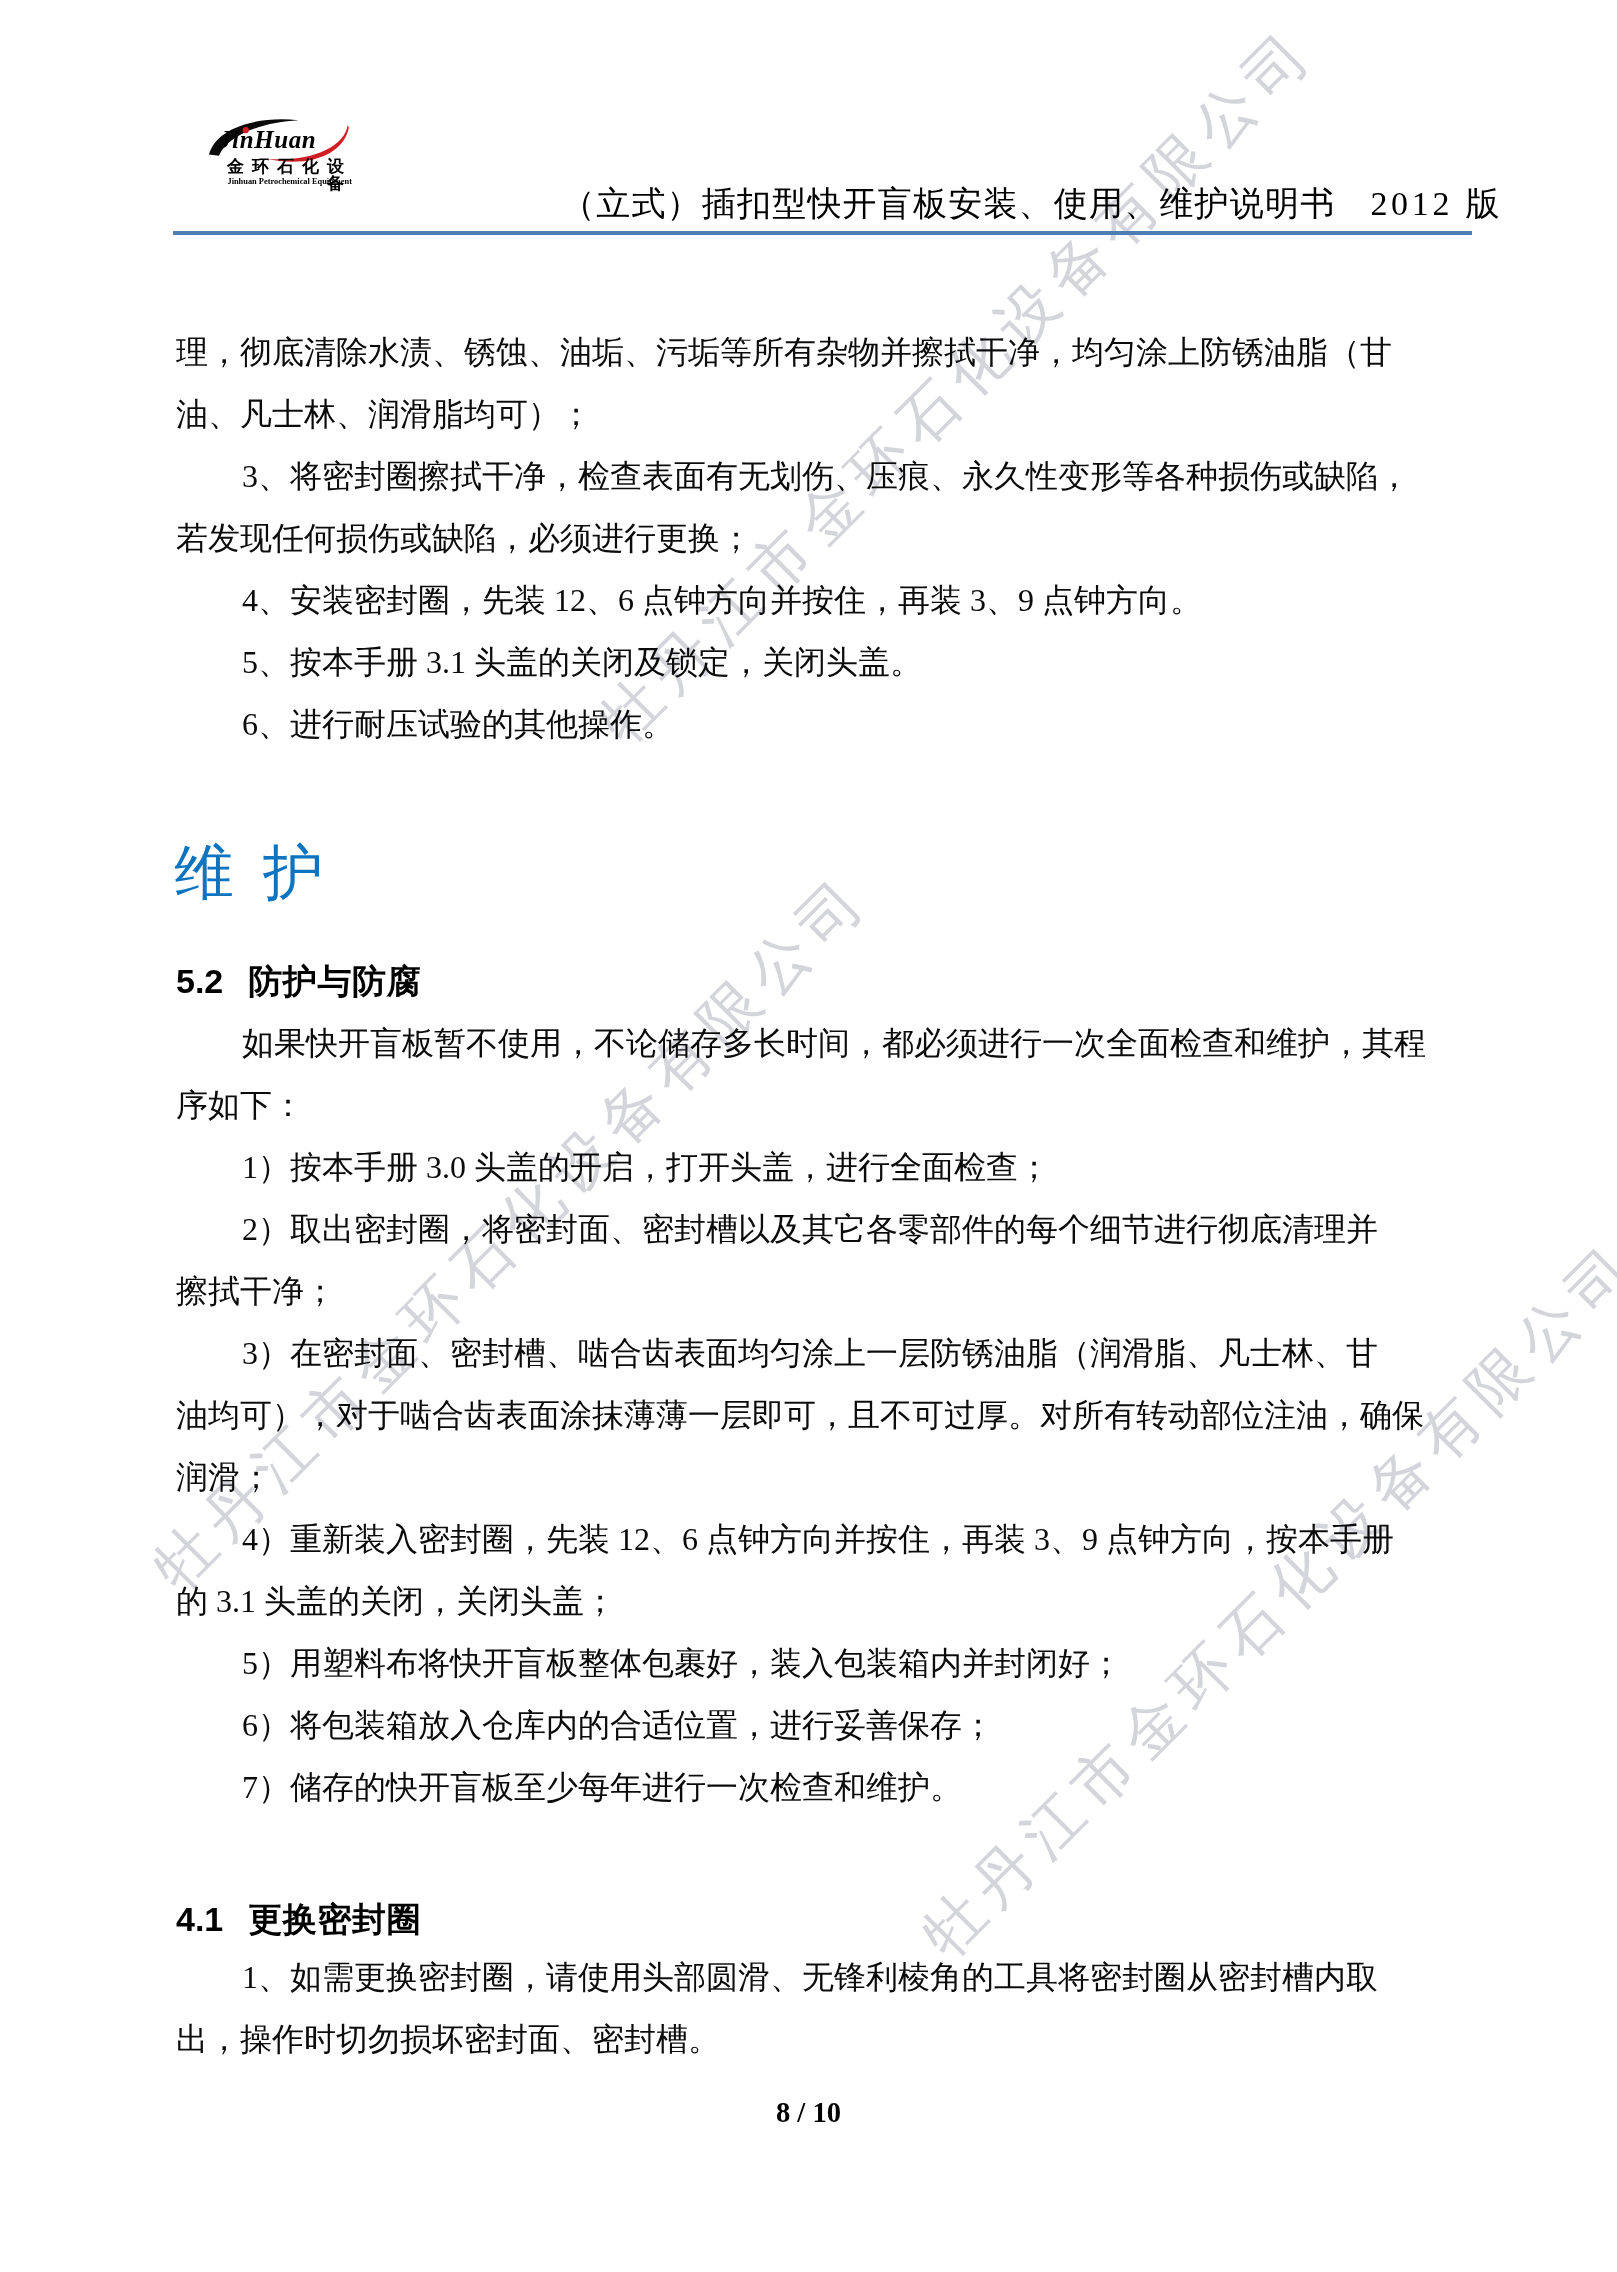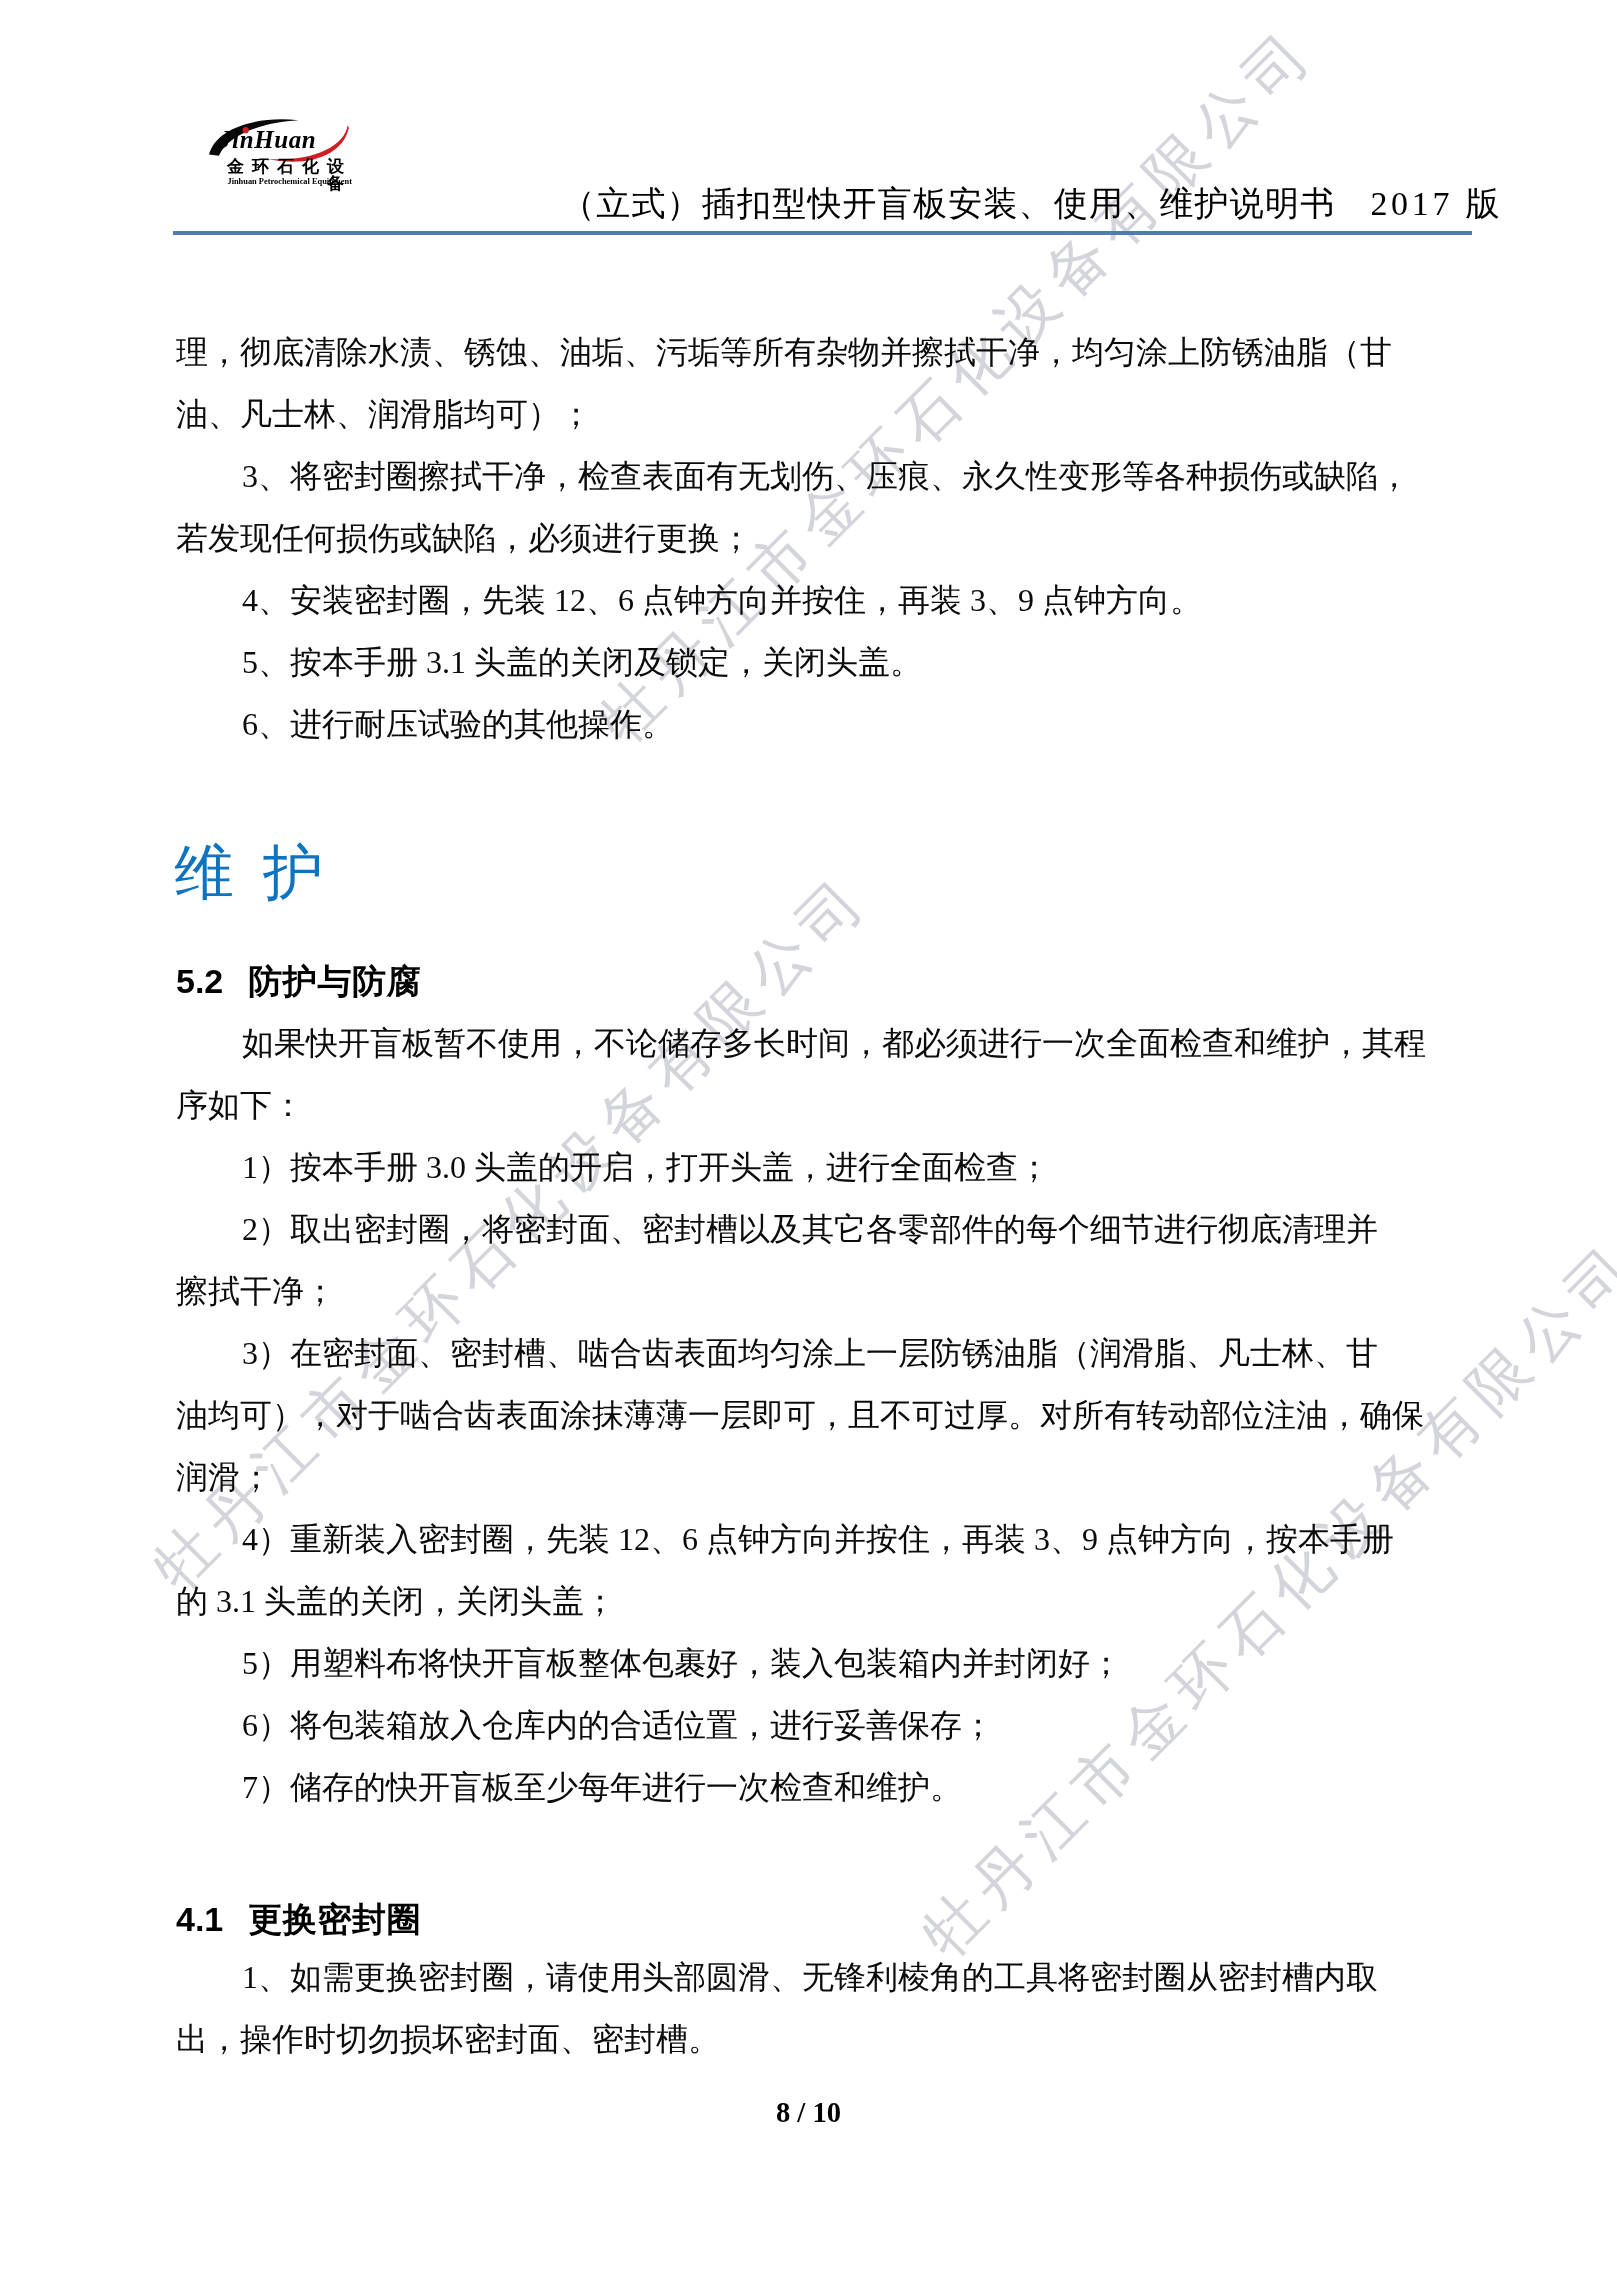--- a/index.html
+++ b/index.html
@@ -102,21 +102,21 @@
       <path d="M8,60 C20,18 82,-2 152,5 C98,8 40,26 24,62 Z" fill="#0a0a0a"></path>
       <path d="M231,13 C226,50 166,73 100,67 C170,82 224,60 233,17 Z" fill="#cf1f24"></path>
       <circle cx="67" cy="21" r="5" fill="#cf1f24"></circle>
     </svg>
     <div class="logo-script">JinHuan</div>
     <div class="logo-cn">金环石化设备</div>
     <div class="logo-en">Jinhuan Petrochemical Equipment</div>
   </div>
 
   <div class="header-title">
-    <span>（立式）插扣型快开盲板安装、使用、维护说明书</span><span class="header-edition">2017 版</span>
+    <span>（立式）插扣型快开盲板安装、使用、维护说明书</span><span class="header-edition">2012 版</span>
   </div>
   <div class="header-rule"></div>
 
   <div class="block b1">
     <div class="ln">理，彻底清除水渍、锈蚀、油垢、污垢等所有杂物并擦拭干净，均匀涂上防锈油脂（甘</div>
     <div class="ln">油、凡士林、润滑脂均可）；</div>
     <div class="ln in2">3、将密封圈擦拭干净，检查表面有无划伤、压痕、永久性变形等各种损伤或缺陷，</div>
     <div class="ln">若发现任何损伤或缺陷，必须进行更换；</div>
     <div class="ln in2">4、安装密封圈，先装 12、6 点钟方向并按住，再装 3、9 点钟方向。</div>
     <div class="ln in2">5、按本手册 3.1 头盖的关闭及锁定，关闭头盖。</div>

